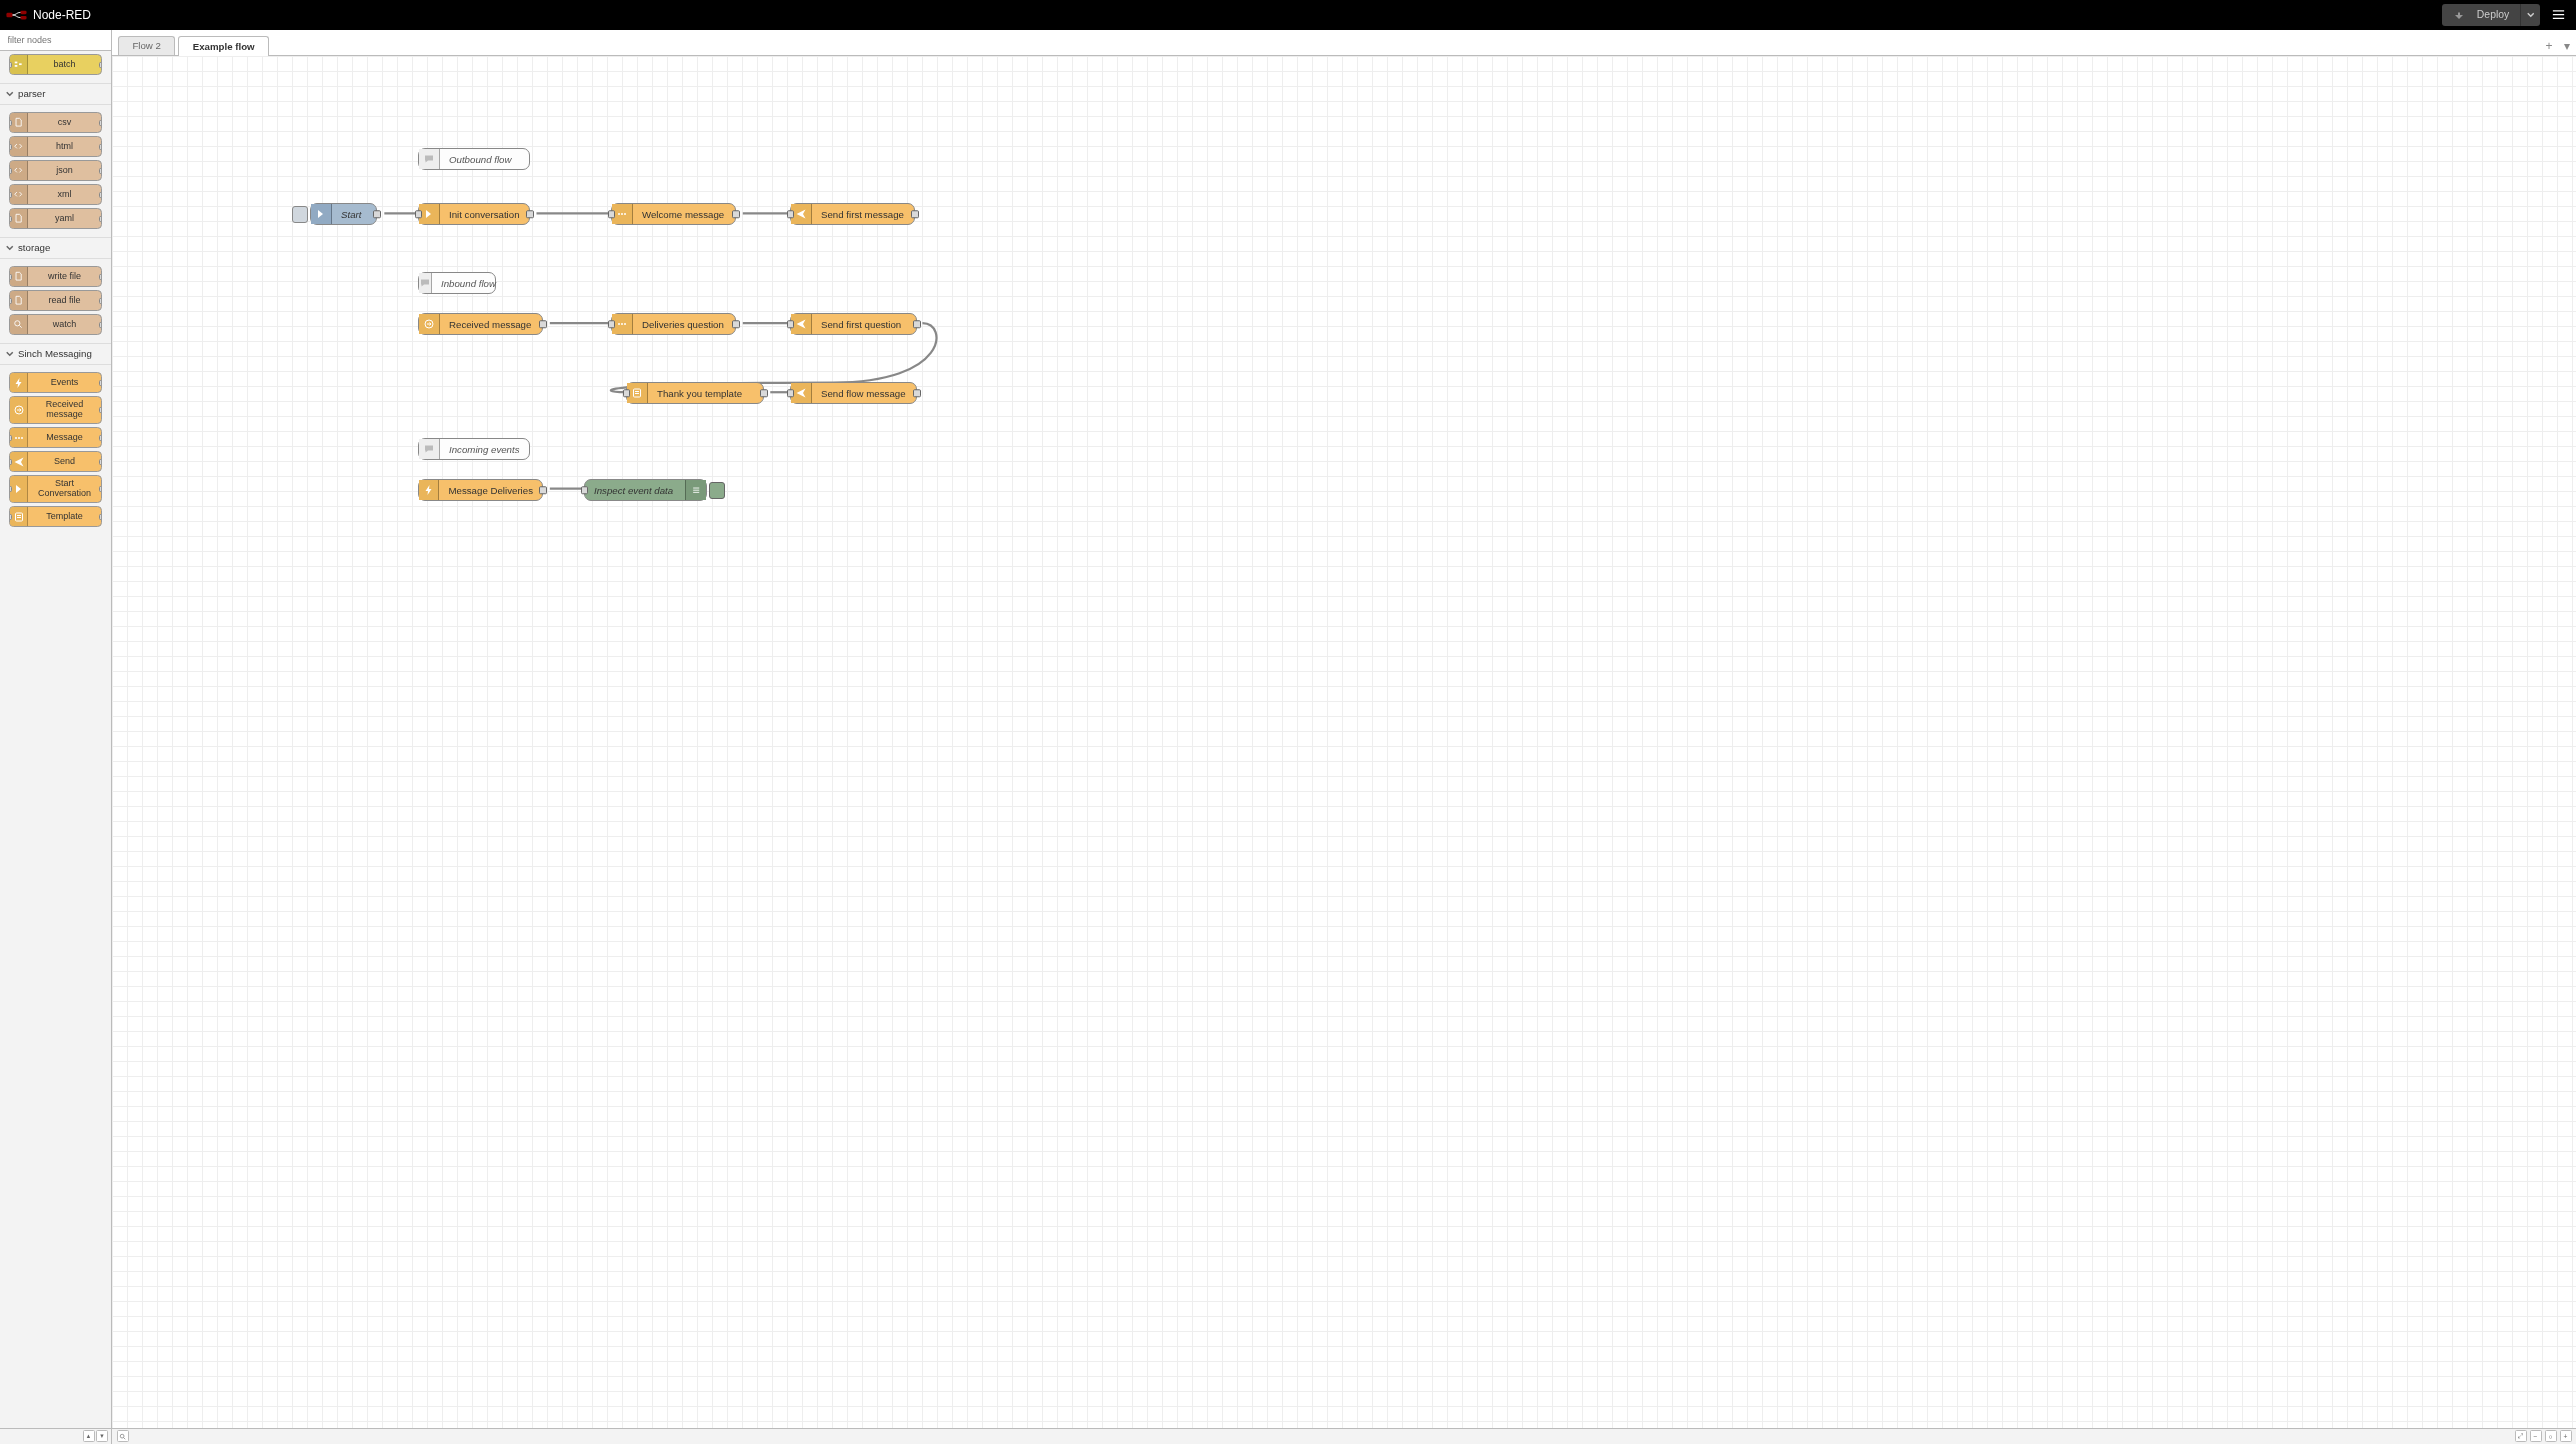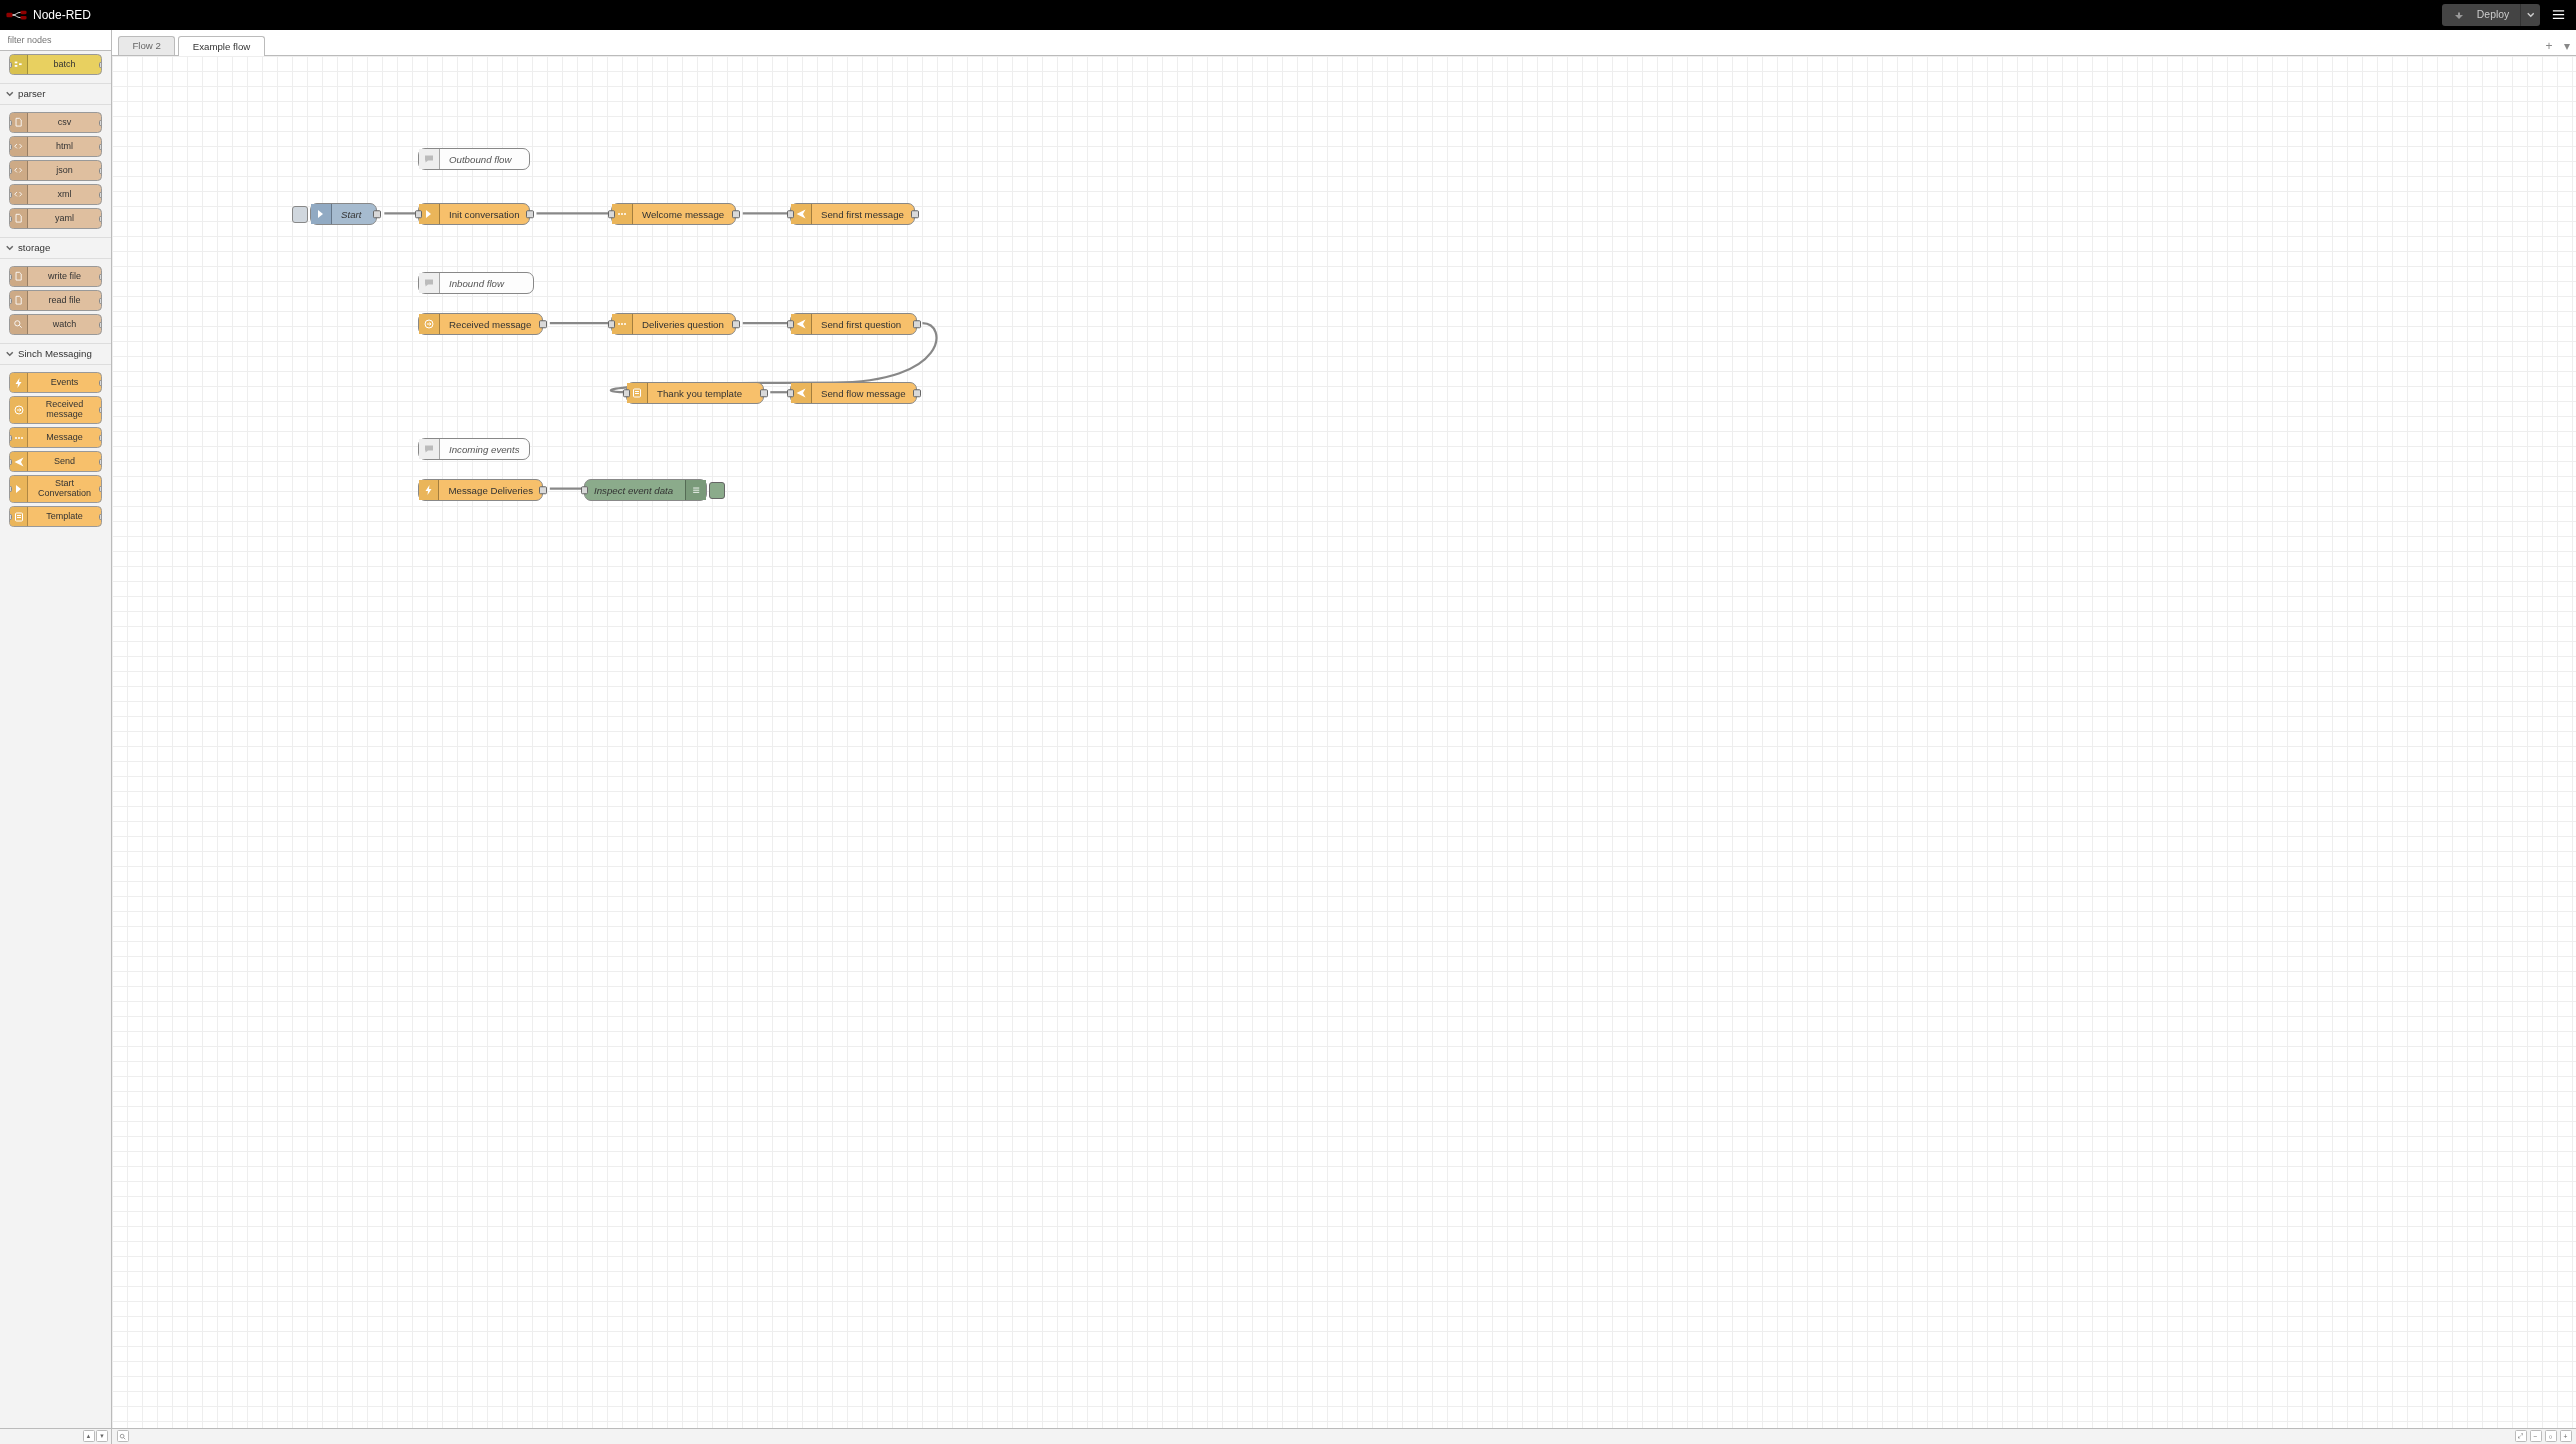--- a/index.html
+++ b/index.html
@@ -36,21 +36,21 @@
 .pal-node .label { flex:1; text-align:center; padding:0 3px; line-height:1.1; }
 .pal-node .port-l,.pal-node .port-r { position:absolute; width:6px; height:6px; background:#d9d9d9; border:0.7px solid #888; border-radius:1.5px; top:50%; transform:translateY(-50%); }
 .pal-node .port-l { left:-3.7px; } .pal-node .port-r { right:-3.7px; }
 .palette-footer { border-top:0.7px solid #bbb; height:16.4px; display:flex; justify-content:flex-end; align-items:center; gap:1.5px; padding:0 3px; background:#f3f3f3; }
 .footer-btn { width:12px; height:12px; border:0.7px solid #bbb; border-radius:1.5px; background:#fff; display:flex; align-items:center; justify-content:center; font-size:6.7px; color:#666; cursor:pointer; }
 
 
 .workspace { flex:1; display:flex; flex-direction:column; min-width:0; }
 .tab-bar { height:26px; border-bottom:0.7px solid #bbb; display:flex; align-items:flex-end; background:#fff; padding-left:6px; }
 .tab { height:19.4px; padding:0 13.4px; border:0.7px solid #bbb; border-bottom:none; border-radius:3px 3px 0 0; background:#e9e9e9; color:#666; font-size:9.7px; display:flex; align-items:center; margin-right:3px; cursor:pointer; }
-.tab.active { background:#fff; color:#333; font-weight:400; position:relative; top:0.7px;text-align:center; }
+.tab.active { background:#fff; color:#333; font-weight:700; position:relative; top:0.7px;text-align:center; }
 .tab-bar .tab-spacer { flex:1; }
 .tab-icon-btn { width:18px; height:18px; display:flex; align-items:center; justify-content:center; color:#888; cursor:pointer; }
 
 .canvas-wrap { flex:1; position:relative; overflow:hidden; }
 .canvas { position:absolute; inset:0;
   background-color:#fff;
   background-image:
     linear-gradient(#eee 0.7px,transparent 0.7px),
     linear-gradient(90deg,#eee 0.7px,transparent 0.7px);
   background-size:15px 15px; }
@@ -378,21 +378,21 @@
           <div class="fnode orange" style="left: 678px; top: 147px; width: 125px;">
             <div class="icon-slot">
               <svg width="12" height="12" viewBox="0 0 24 24">
                 <path d="M3 12l18-9-5 9 5 9z" fill="#fff"></path>
               </svg>
             </div>
             <div class="label">Send first message</div>
             <div class="port l"></div>
             <div class="port r"></div>
           </div>
-          <div class="fnode comment" style="left: 306px; top: 216px; width: 116px;">
+          <div class="fnode comment" style="left: 306px; top: 216px; width: 78px;">
             <div class="icon-slot">
               <svg width="12" height="12" viewBox="0 0 24 24">
                 <path d="M4 5h16v10H10l-5 4V15H4z" fill="#bbb"></path>
               </svg>
             </div>
             <div class="label">Inbound flow</div>
           </div>
           <div class="fnode orange" style="left: 306px; top: 257px; width: 125px;">
             <div class="icon-slot">
               <svg width="12" height="12" viewBox="0 0 24 24">

